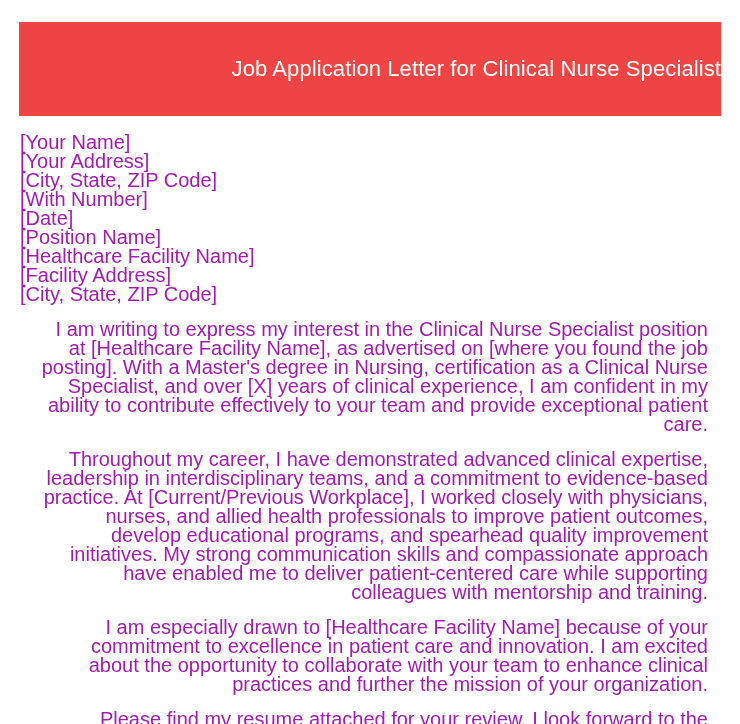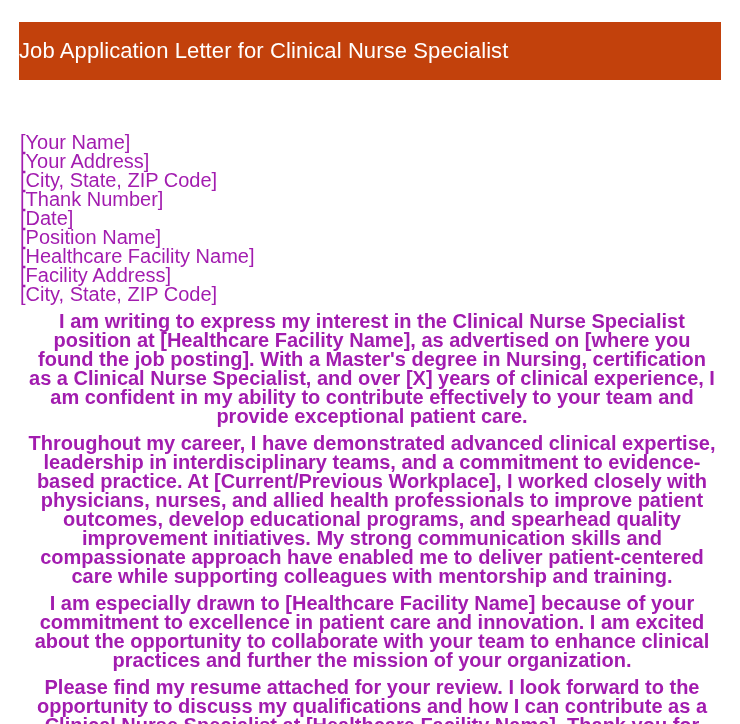--- a/index.html
+++ b/index.html
@@ -18,25 +18,25 @@
     position: relative;
     width: 740px;
     height: 724px;
     background: #ffffff;
   }
   .letter-header {
     position: absolute;
     left: 19px;
     top: 22px;
     width: 702px;
-    height: 58px;
-    background: #c2410c;
+    height: 94px;
+    background: #ef4444;
     display: flex;
     align-items: center;
-    justify-content: flex-start;
+    justify-content: flex-end;
     box-sizing: border-box;
   }
   .letter-header-title {
     color: #ffffff;
     font-family: "Liberation Sans", sans-serif;
     font-size: 22px;
     font-weight: 400;
     line-height: 26px;
     letter-spacing: 0.1px;
     text-align: center;
@@ -54,42 +54,41 @@
     font-weight: 400;
   }
   .letter-line {
     display: block;
     white-space: pre-wrap;
     margin: 0;
     padding: 0;
   }
   .letter-para {
     display: block;
-    margin: 8px;
+    margin: 16px;
     padding: 0;
-    text-align: center;
-    font-weight: bold;
+    text-align: right;
   }
 </style>
 </head>
 <body>
 
 <div class="page">
 
   <div class="letter-header">
     <div class="letter-header-title">Job Application Letter for Clinical Nurse Specialist</div>
   </div>
 
   <div class="letter-body">
 
     <div>
       <span class="letter-line">[Your Name]</span>
       <span class="letter-line">[Your Address]</span>
       <span class="letter-line">[City, State, ZIP Code]</span>
-      <span class="letter-line">[Thank Number]</span>
+      <span class="letter-line">[With Number]</span>
       <span class="letter-line">[Date]</span>
     </div>
 
     <div>
       <span class="letter-line">[Position Name]</span>
       <span class="letter-line">[Healthcare Facility Name]</span>
       <span class="letter-line">[Facility Address]</span>
       <span class="letter-line">[City, State, ZIP Code]</span>
     </div>
 

